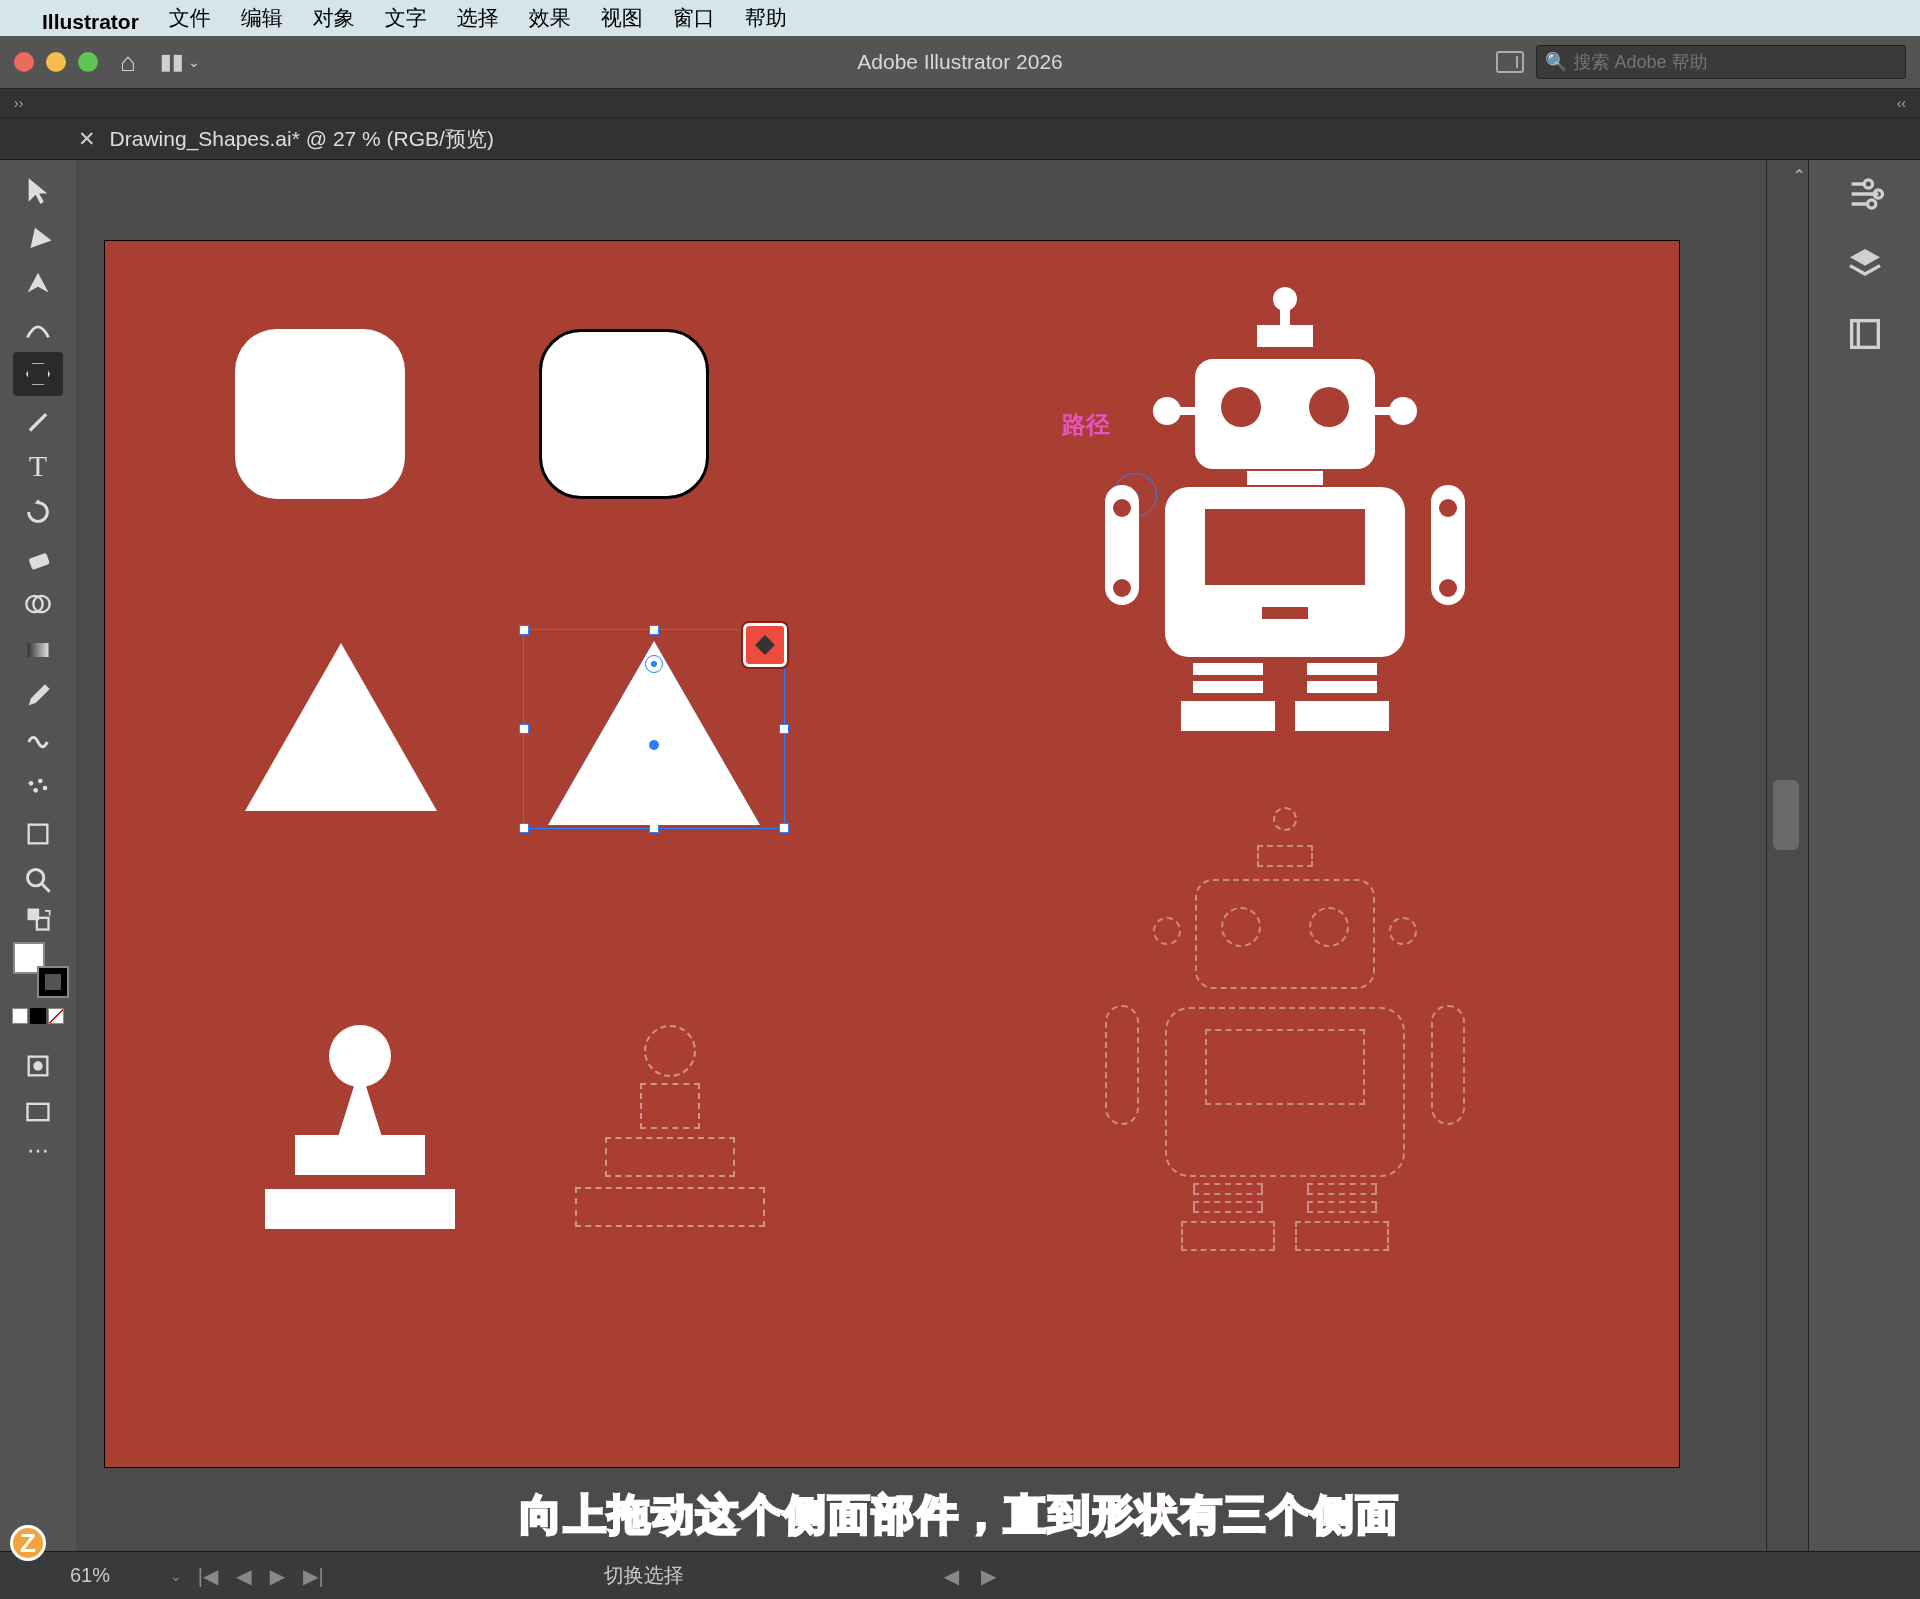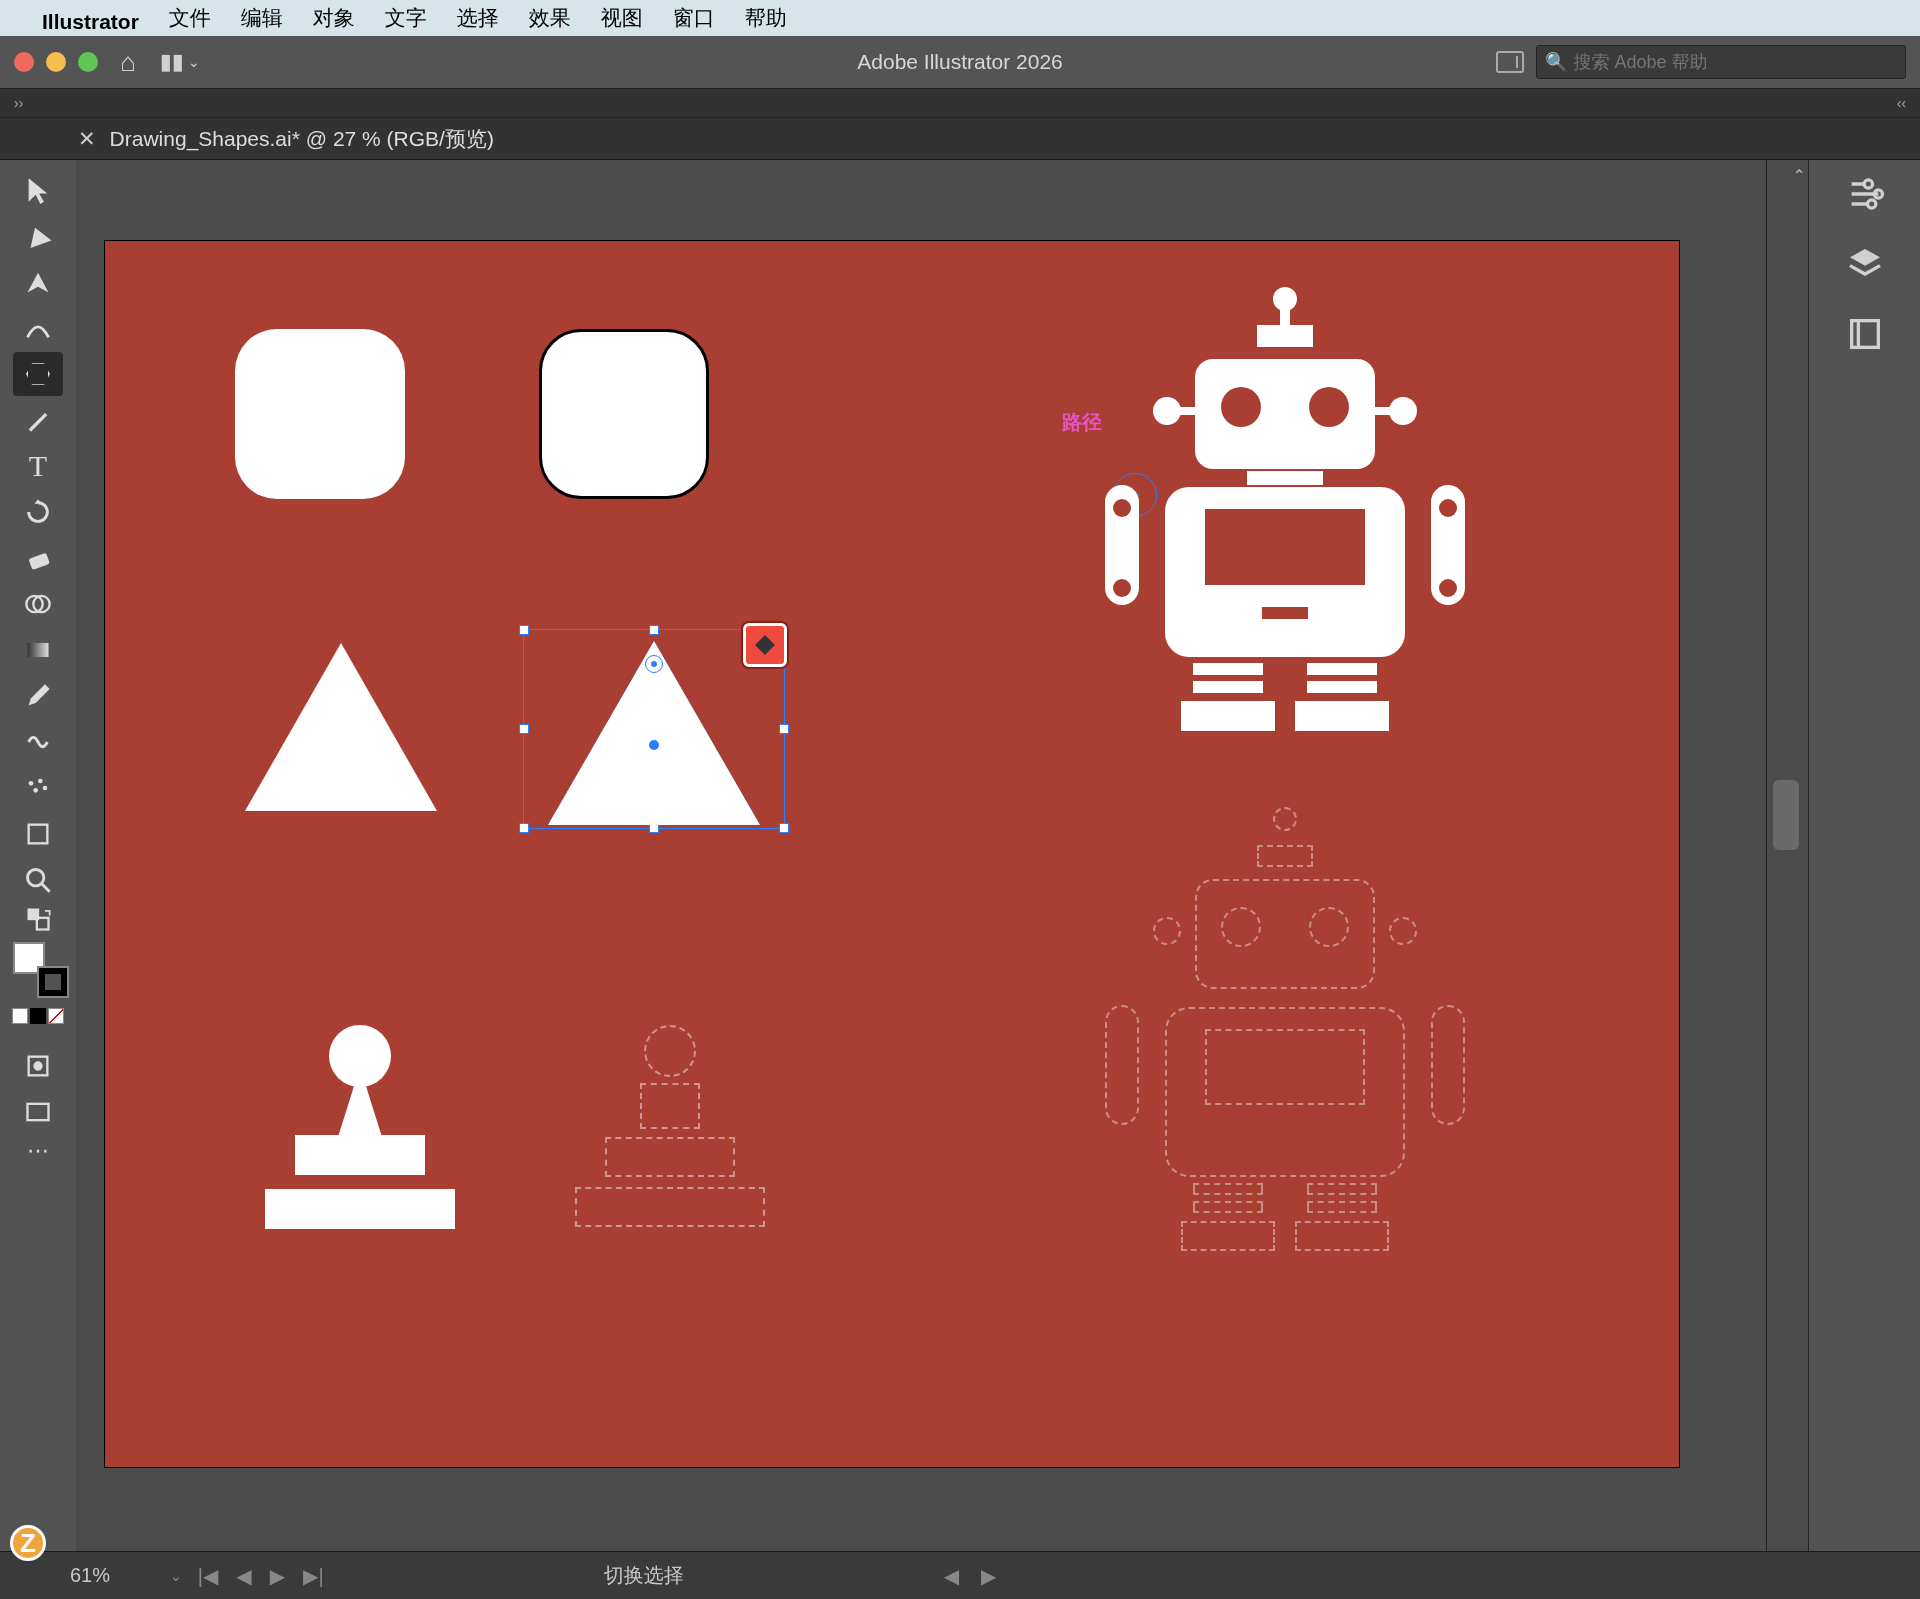--- a/index.html
+++ b/index.html
@@ -152,21 +152,21 @@
     .center-dot { position:absolute; left:50%; top:58%; width:10px;height:10px;background:#2a7fff;border-radius:50%; transform:translate(-50%,-50%); }
     .top-circ { position:absolute; left:50%; top:26px; width:18px;height:18px;border:1.5px solid #2a7fff;border-radius:50%;transform:translateX(-50%);}
     .top-circ::after{content:"";position:absolute;left:50%;top:50%;width:6px;height:6px;background:#2a7fff;border-radius:50%;transform:translate(-50%,-50%);}
     .side-widget {
       position:absolute; right:-2px; top:-6px; width:44px; height:44px;
       background:#ef4a3e; border:3px solid #fff; border-radius:6px;
       display:flex;align-items:center;justify-content:center;
       box-shadow:0 0 0 2px #8a1f17;
     }
     .side-widget::after{content:"";width:14px;height:14px;background:#333;transform:rotate(45deg);}
-    .path-label { position:absolute; left:60.8%; top:168px; font-size:20px; color:#e754c4; font-weight:600; }
+    .path-label { position:absolute; left:60.8%; top:168px; font-size:24px; color:#e754c4; font-weight:600; }
     .joystick { left:170px; top:784px; width:170px; height:210px; }
     .joystick .ball { position:absolute; left:50%; top:0; width:62px;height:62px;background:#fff;border-radius:50%;transform:translateX(-50%);}
     .joystick .stem { position:absolute; left:50%; top:42px; width:0;height:0; transform:translateX(-50%);
       border-left:22px solid transparent;border-right:22px solid transparent;border-bottom:70px solid #fff;}
     .joystick .b1 { position:absolute; left:50%; top:110px; width:130px;height:40px;background:#fff;transform:translateX(-50%);}
     .joystick .b2 { position:absolute; left:50%; top:164px; width:190px;height:40px;background:#fff;transform:translateX(-50%);}
     .joystick-dashed { left:480px; top:784px; width:170px; height:210px; }
     .dashed-el { position:absolute; border:2px dashed rgba(255,255,255,0.45); }
     .jd-ball { left:50%; top:0; width:52px;height:52px;border-radius:50%;transform:translateX(-50%);}
     .jd-t1 { left:50%; top:58px; width:60px;height:46px;transform:translateX(-50%);}
@@ -543,14 +543,15 @@
       <span>▶</span>
       <span>▶|</span>
     </div>
     <span class="label">切换选择</span>
     <div class="nav2">
       <span>◀</span>
       <span>▶</span>
     </div>
   </div>
 
+  <div class="caption">向上拖动这个侧面部件，直到形状有三个侧面</div>
   <div class="wm-badge">Z</div>
 </div>
 
 </body></html>

